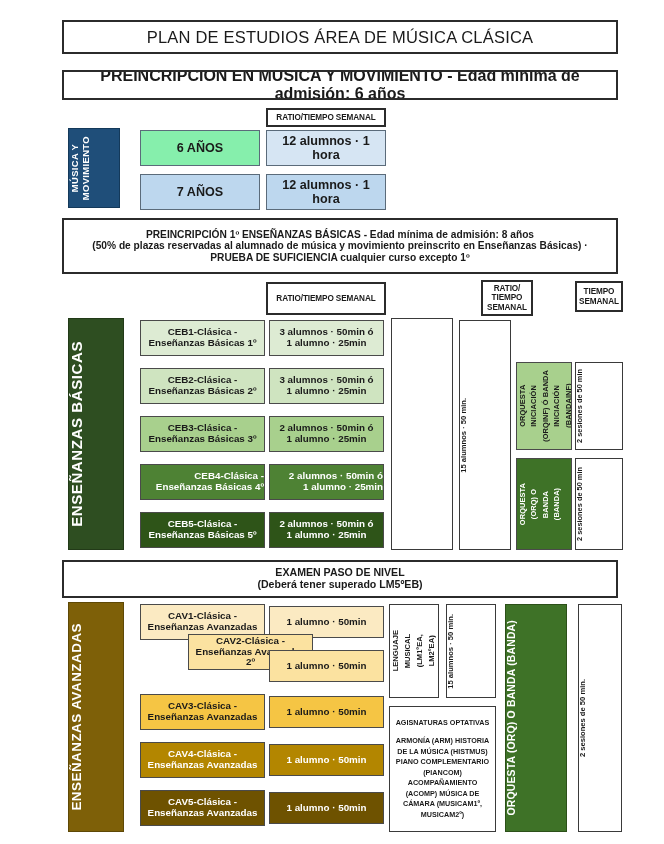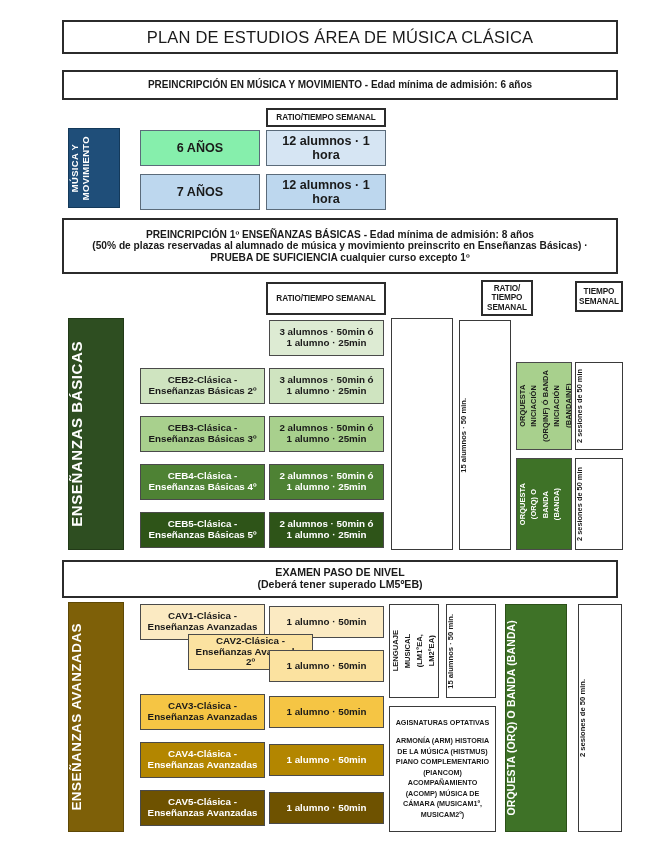--- a/index.html
+++ b/index.html
@@ -30,21 +30,21 @@
   .bx span { display:block; width:100%; }
 
   
   #title {
     left: 62px; top: 20px; width: 556px; height: 34px;
     font-size: 16.5px; letter-spacing: .2px; font-weight: 400;
     border-width: 2px;
   }
 
   
-  #preins1 { left:62px; top:70px; width:556px; height:30px; font-size:10px; font-weight:700; }
+  #preins1 { left:62px; top:70px; width:556px; height:30px; font-size:16px; font-weight:700; }
   #preins2 { left:62px; top:218px; width:556px; height:56px; font-size:10.2px; font-weight:700; padding:2px 6px; }
   #examen  { left:62px; top:560px; width:556px; height:38px; font-size:10.6px; font-weight:700; }
 
   
   .hdr { font-size:8.2px; font-weight:700; letter-spacing:-.1px; }
   #hdr-mm    { left:266px; top:108px; width:120px; height:19px; }
   #hdr-eb1   { left:266px; top:282px; width:120px; height:33px; }
   #hdr-eb2   { left:481px; top:280px; width:52px;  height:36px; }
   #hdr-eb3   { left:575px; top:281px; width:48px;  height:31px; }
 
@@ -68,21 +68,21 @@
     font-size:15px; font-weight:700; letter-spacing:.6px;
   }
   #eb-side span { writing-mode: vertical-rl; transform: rotate(180deg); }
 
   .ceb, .ceb-r { border:1.5px solid #4a4a4a; font-size:9.8px; font-weight:700; }
   .ceb  { left:140px; width:125px; height:36px; }
   .ceb-r{ left:269px; width:115px; height:36px; }
   .g1 { background:#DDEBD3; color:#1a1a1a; }
   .g2 { background:#CFE4C0; color:#1a1a1a; }
   .g3 { background:#A8D08D; color:#1a1a1a; }
-  .g4 { background:#4E8234; color:#ffffff; }
+  .g4 { background:#4E8234; color:#ffffff;text-align:right; }
   .g5 { background:#2E5418; color:#ffffff; }
 
   #ceb1,#ceb1r{ top:320px; } #ceb2,#ceb2r{ top:368px; }
   #ceb3,#ceb3r{ top:416px; } #ceb4,#ceb4r{ top:464px; }
   #ceb5,#ceb5r{ top:512px; }
 
   
   #lm-eb {
     left:391px; top:318px; width:62px; height:232px;
     border:1.5px solid #3a3a3a; font-size:8px; font-weight:700;
@@ -212,20 +212,24 @@
     </div>
   <div class="bx hdr" id="hdr-eb3">
       <span style="white-space:pre-line">TIEMPO
 SEMANAL</span>
     </div>
 
   <div class="bx" id="eb-side">
       <span>ENSEÑANZAS BÁSICAS</span>
     </div>
 
+  <div class="bx ceb g1" id="ceb1">
+      <span style="white-space:pre-line">CEB1-Clásica -
+Enseñanzas Básicas 1º</span>
+    </div>
   <div class="bx ceb-r g1" id="ceb1r">
       <span style="white-space:pre-line">3 alumnos · 50min ó
 1 alumno · 25min</span>
     </div>
   <div class="bx ceb g2" id="ceb2">
       <span style="white-space:pre-line">CEB2-Clásica -
 Enseñanzas Básicas 2º</span>
     </div>
   <div class="bx ceb-r g2" id="ceb2r">
       <span style="white-space:pre-line">3 alumnos · 50min ó

